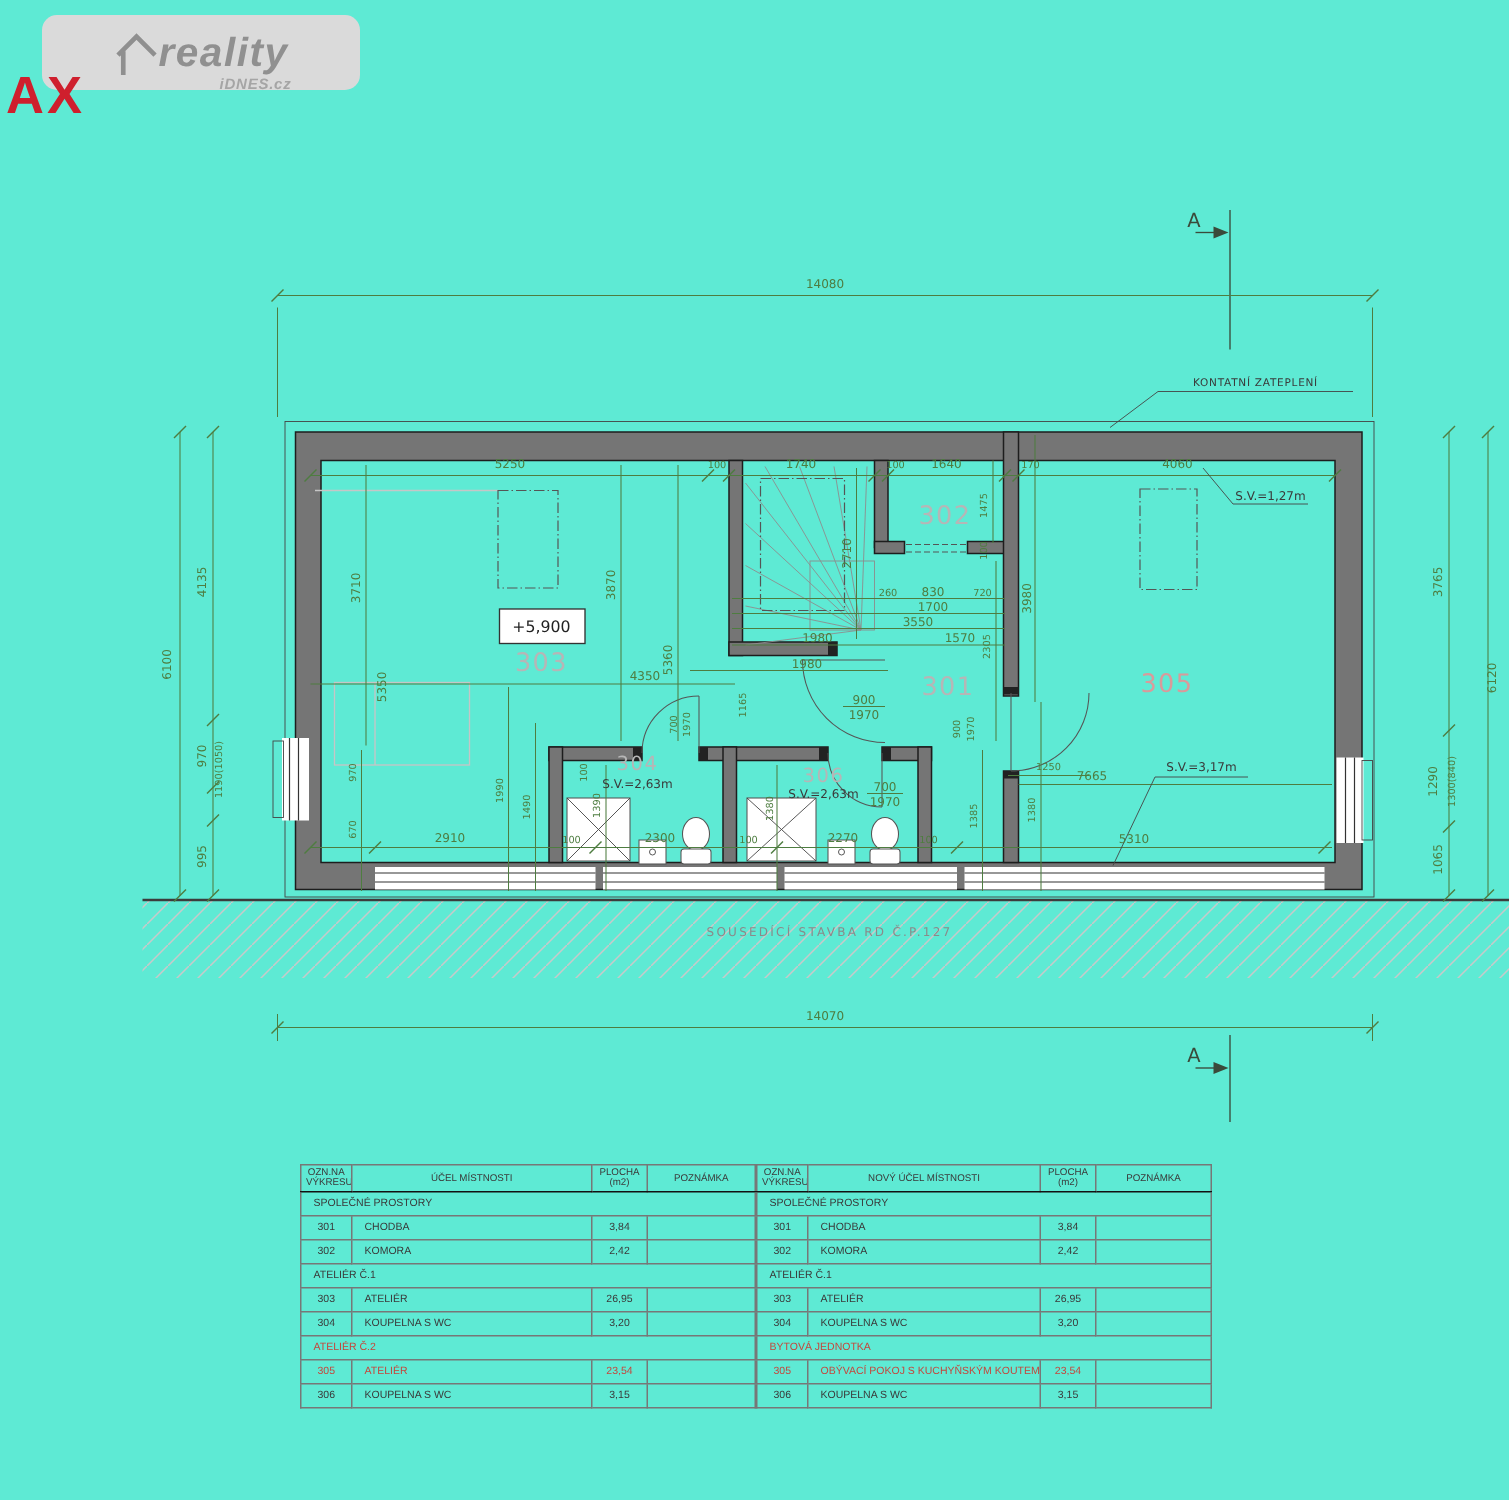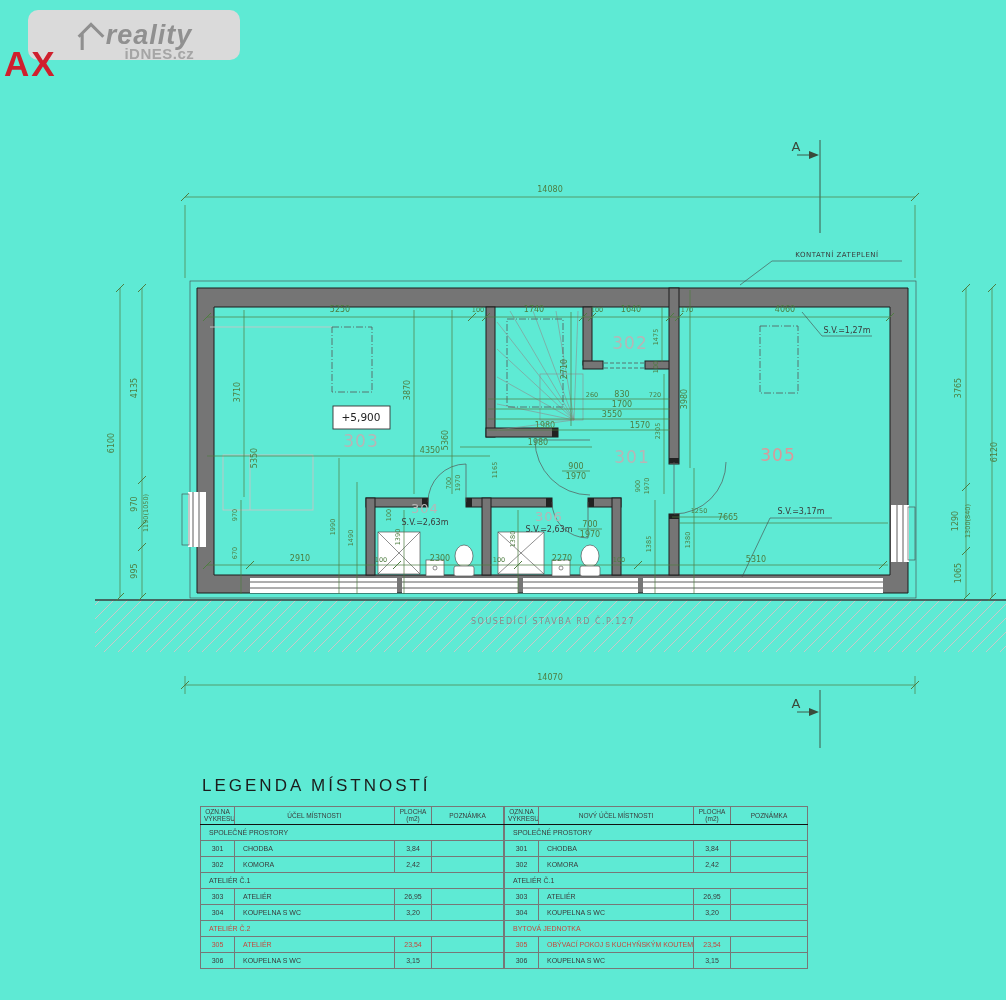--- a/index.html
+++ b/index.html
@@ -3,22 +3,22 @@
 <meta charset="utf-8">
 <style>
   html,body{margin:0;padding:0;background:#fff;}
   .page{position:relative;width:1006px;height:1000px;background:#5eead4;overflow:hidden;
         font-family:"Liberation Sans",sans-serif;}
   
   .logo-box{position:absolute;left:28px;top:10px;width:212px;height:50px;background:#dadada;
             border-radius:10px;display:flex;align-items:center;justify-content:center;}
   .logo-inner{position:relative;color:#8f8f8f;}
   .logo-word{font-style:italic;font-weight:bold;font-size:27px;letter-spacing:1px;color:#909090;}
-  .logo-sub{position:absolute;right:-2px;bottom:-10px;font-weight:bold;
-            font-size:15px;color:#a5a5a5;letter-spacing:.5px;}
+  .logo-sub{position:absolute;right:-2px;bottom:-10px;font-style:italic;font-weight:bold;
+            font-size:10px;color:#a5a5a5;letter-spacing:.5px;}
   .brand-ax{position:absolute;left:4px;top:44px;color:#cf1f2d;font-weight:bold;font-size:35px;
             letter-spacing:2px;}
   .title{position:absolute;left:114px;top:40px;font-size:33px;color:#2d2d2d;letter-spacing:9px;
          font-weight:400;}
   
   svg.plan{position:absolute;left:0;top:0;}
   .dl{stroke:#4e7d40;stroke-width:.7;fill:none;}
   .tk{stroke:#4e7d40;stroke-width:1;fill:none;}
   .wl{fill:#757575;stroke:#1d1d1d;stroke-width:1;}
   .cap{fill:#222;stroke:none;}
@@ -361,21 +361,20 @@
       <text class="dts" transform="translate(690 540) rotate(-90)">1380</text>
       <text class="dts" transform="translate(237 515) rotate(-90)">970</text>
       <text class="dts" transform="translate(237 553) rotate(-90)">670</text>
       <text class="dts" transform="translate(335 527) rotate(-90)">1990</text>
       <text class="dts" transform="translate(353 538) rotate(-90)">1490</text>
       <text class="dts" transform="translate(391 515) rotate(-90)">100</text>
     </g>
   </svg>
 
   <div class="legend">
-    <h2>LEGENDA MÍSTNOSTÍ</h2>
     <div class="ltables">
       <table>
         <colgroup>
             <col style="width:34px">
             <col style="width:160px">
             <col style="width:37px">
             <col style="width:72px">
           </colgroup>
         <thead>
           <tr>

